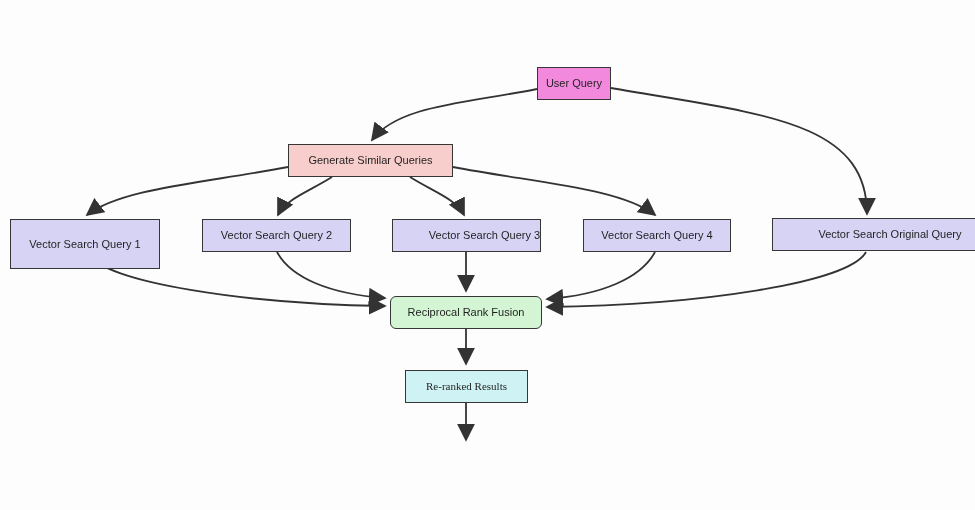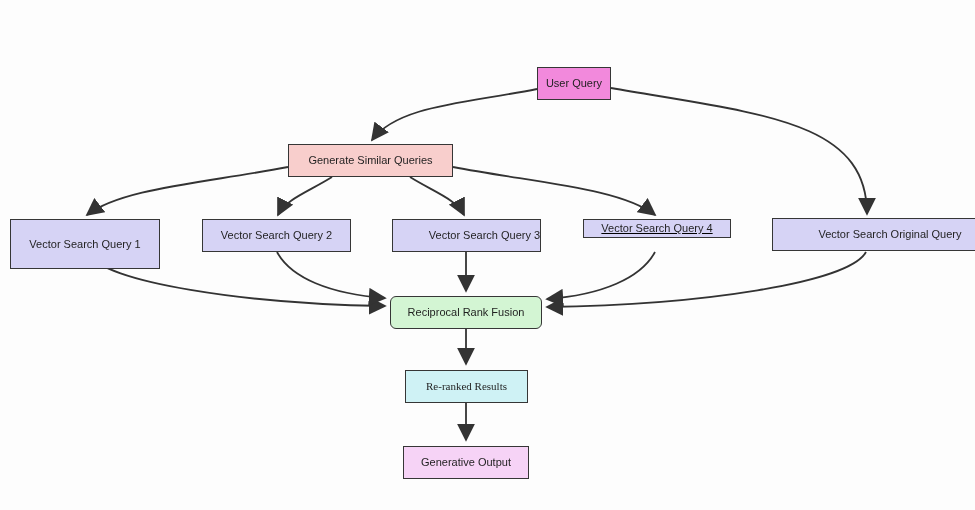--- a/index.html
+++ b/index.html
@@ -85,33 +85,30 @@
   </div>
 
   <div class="node" style="left: 202px; top: 219px; width: 149px; height: 33px; background-color: rgb(214, 211, 245); text-align: center;">
     <span class="node-label">Vector Search Query 2</span>
   </div>
 
   <div class="node" style="left: 392px; top: 219px; width: 149px; height: 33px; background-color: rgb(214, 211, 245); padding-left: 36px;">
     <span class="node-label">Vector Search Query 3</span>
   </div>
 
-  <div class="node" style="left: 583px; top: 219px; width: 148px; height: 19px; background-color: rgb(214, 211, 245); text-decoration: underline;">
+  <div class="node" style="left: 583px; top: 219px; width: 148px; height: 33px; background-color: rgb(214, 211, 245);">
     <span class="node-label">Vector Search Query 4</span>
   </div>
 
   <div class="node" style="left: 772px; top: 218px; width: 220px; height: 33px; background-color: rgb(214, 211, 245); padding-left: 16px;">
     <span class="node-label">Vector Search Original Query</span>
   </div>
 
   <div class="node" style="left: 390px; top: 296px; width: 152px; height: 33px; background-color: rgb(211, 245, 211); border-radius: 6px;">
     <span class="node-label">Reciprocal Rank Fusion</span>
   </div>
 
   <div class="node" style="left: 405px; top: 370px; width: 123px; height: 33px; background-color: rgb(207, 242, 245); font-family: Liberation Serif, serif;">
     <span class="node-label">Re-ranked Results</span>
   </div>
 
-  <div class="node" style="left: 403px; top: 446px; width: 126px; height: 33px; background-color: rgb(246, 211, 246);">
-    <span class="node-label">Generative Output</span>
-  </div>
 
 </div>
 
 </body></html>

